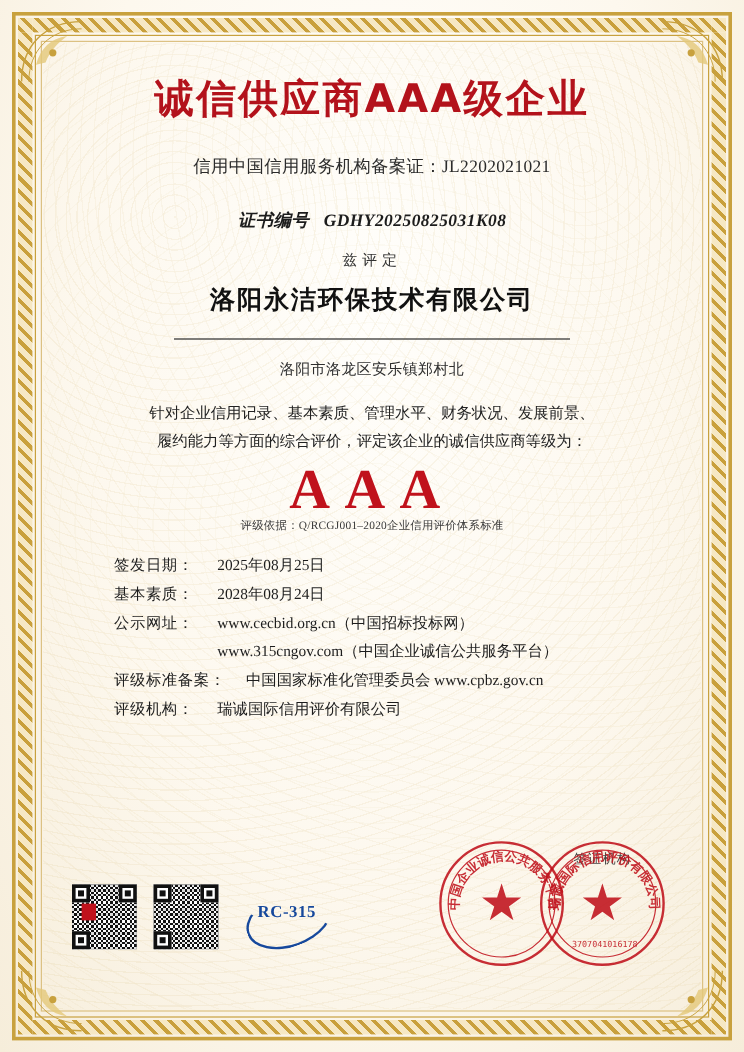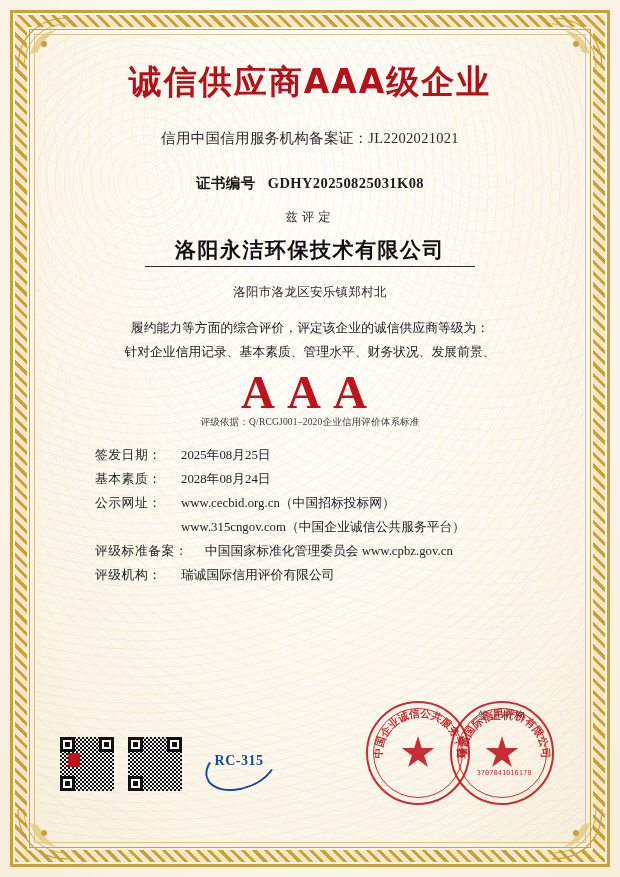--- a/index.html
+++ b/index.html
@@ -103,35 +103,36 @@
     font-size: 14.5px;
     color: #2b2b2b;
     letter-spacing: .3px;
   }
   .cert-no {
     margin-top: 26px;
     font-size: 14.5px;
     font-weight: bold;
     color: #1c1c1c;
     letter-spacing: .4px;
+    font-style: italic;
   }
   .hereby {
     margin-top: 16px;
     font-size: 12.5px;
     color: #333;
     letter-spacing: 4px;
   }
   .company {
     margin: 10px auto 17px;
     width: 330px;
     font-size: 21px;
     font-weight: bold;
     color: #111;
     letter-spacing: 1.5px;
-    padding-bottom: 2px;
+    padding-bottom: 18px;
     border-bottom: 1.6px solid #2b2b2b;
   }
   .address {
     margin-top: 10px;
     font-size: 12.5px;
     color: #2e2e2e;
     letter-spacing: .3px;
   }
   .desc {
     margin: 16px auto 0;
@@ -274,21 +275,21 @@
     left: 0; top: 0; width: 104px; height: 104px;
   }
   .stamp .circ-text text {
     font-family: "DejaVu Sans", sans-serif;
     font-size: 10.5px;
     fill: #c0121c;
     font-weight: bold;
   }
   .stamp .num {
     position: absolute;
-    left: 0; bottom: 26px;
+    left: 0; bottom: 12px;
     width: 104px;
     text-align: center;
     font-size: 7px;
     color: #c0121c;
     font-family: "DejaVu Sans Mono", monospace;
   }
   .seal-label {
     position: absolute;
     right: 52px; bottom: 104px;
     font-size: 11px;
@@ -351,22 +352,22 @@
       <span>&nbsp;</span>
       <span>GDHY20250825031K08</span>
     </div>
 
     <div class="hereby">兹评定</div>
 
     <div class="company">洛阳永洁环保技术有限公司</div>
     <div class="address">洛阳市洛龙区安乐镇郑村北</div>
 
     <div class="desc">
+      <div>针对企业信用记录、基本素质、管理水平、财务状况、发展前景、</div>
       <div>履约能力等方面的综合评价，评定该企业的诚信供应商等级为：</div>
-      <div>针对企业信用记录、基本素质、管理水平、财务状况、发展前景、</div>
     </div>
 
     <div class="grade">AAA</div>
     <div class="grade-std">评级依据：Q/RCGJ001–2020企业信用评价体系标准</div>
 
     <div class="details">
       <div class="row">
         <div class="lab">签发日期：</div>
         <div class="val">2025年08月25日</div>
       </div>

